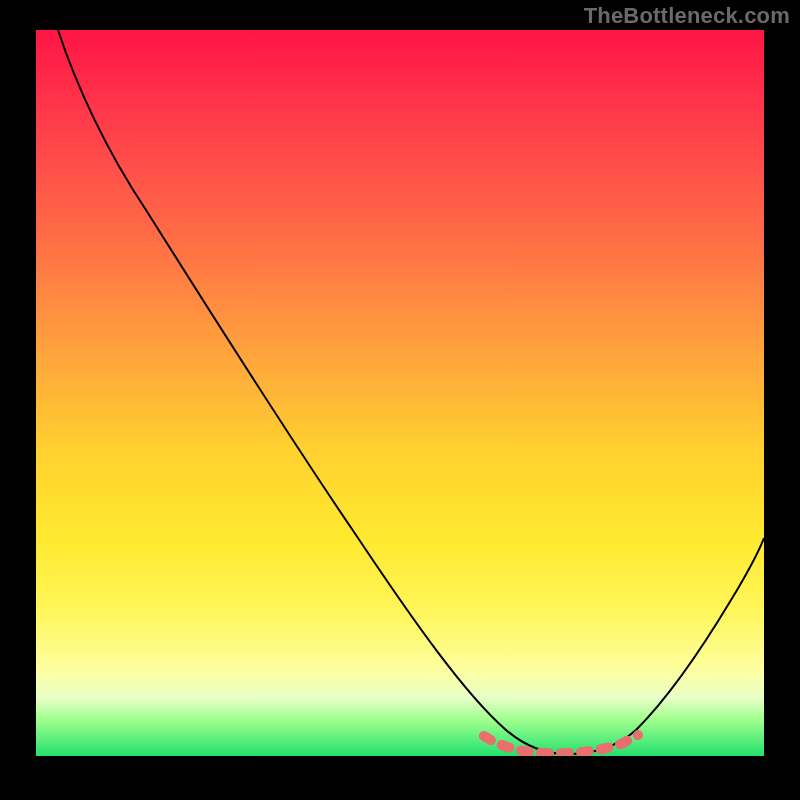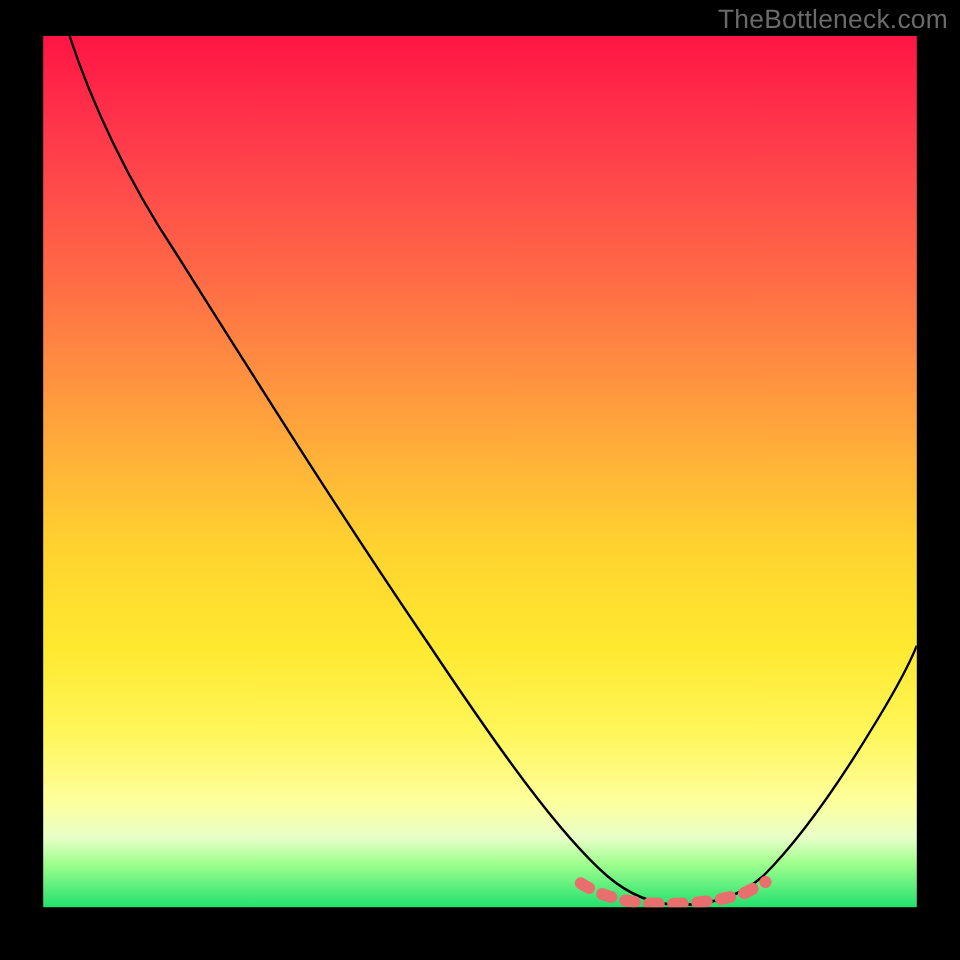--- a/index.html
+++ b/index.html
@@ -16,21 +16,21 @@
     width: 800px;
     height: 800px;
     background: #000;
   }
   .watermark {
     position: absolute;
     top: 3px;
     right: 10px;
     color: #6a6a6a;
     font-size: 22px;
-    font-weight: 400;
+    font-weight: 700;
     letter-spacing: 0.2px;
     z-index: 30;
   }
   .plot-area {
     position: absolute;
     left: 36px;
     top: 30px;
     width: 728px;
     height: 726px;
     

